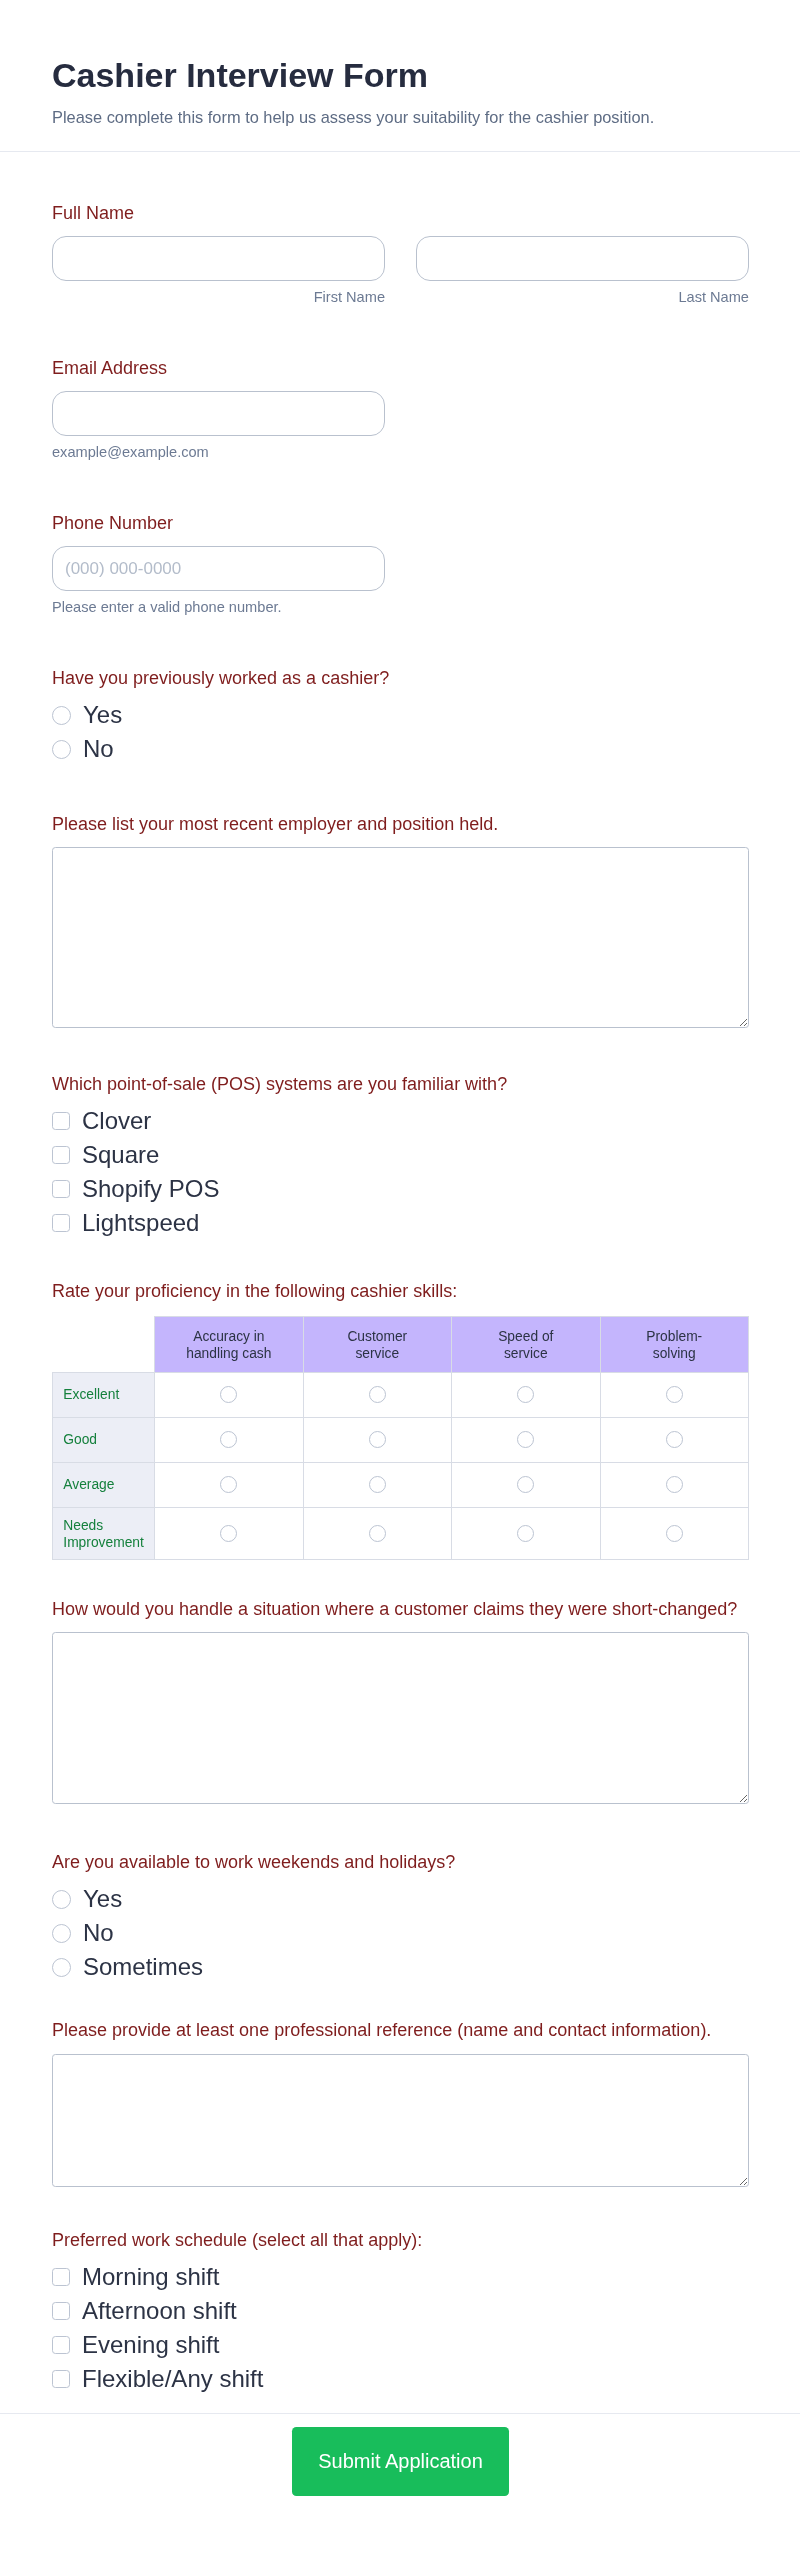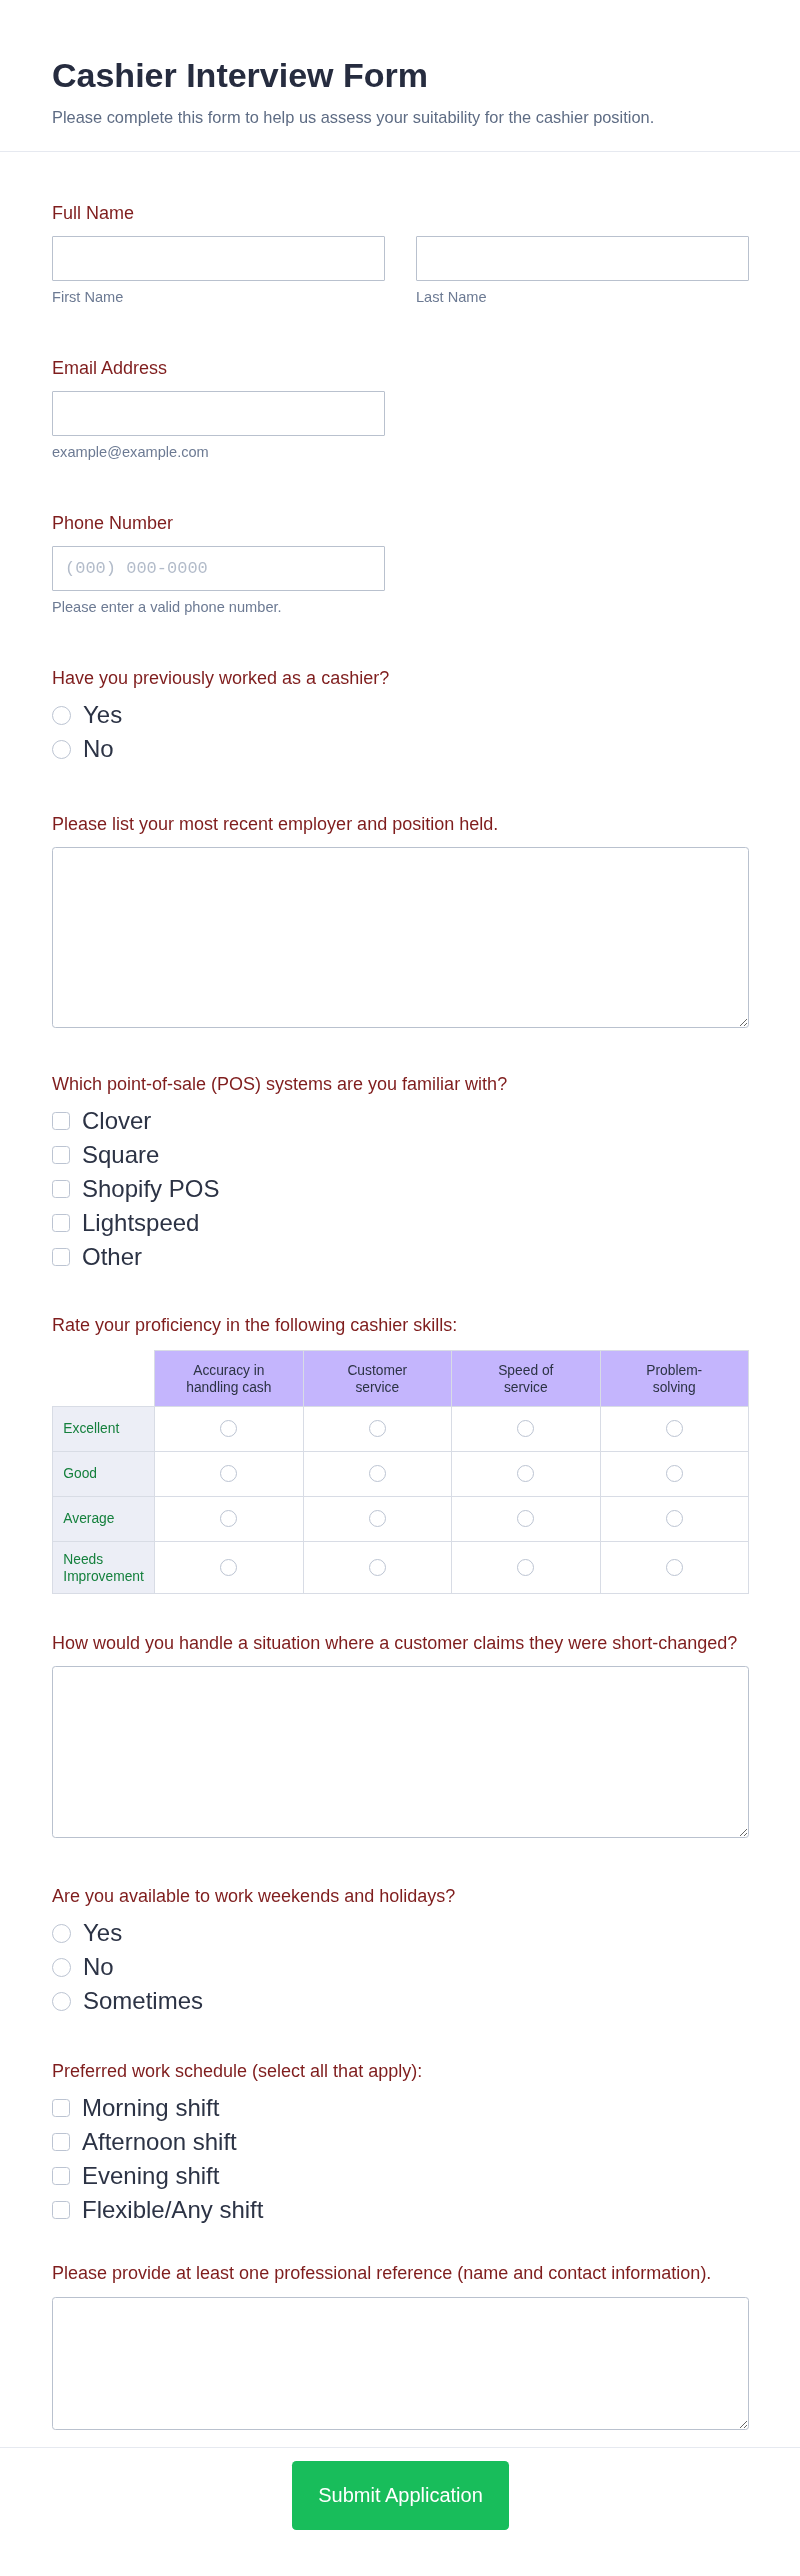--- a/index.html
+++ b/index.html
@@ -12,27 +12,27 @@
   .form-header { padding:55px 52px 22px; border-bottom:0.9px solid #e6e9f0; }
   .form-title { font-size:34px; line-height:41px; font-weight:700; color:#262c3f; }
   .form-subtitle { margin-top:10.3px; font-size:16.4px; line-height:22.4px; color:#5e6c84; white-space:nowrap; }
   .form-body { padding:0 52px; }
   .q-label { display:block; font-size:18px; line-height:26px; font-weight:500; color:#7f1d1d; }
   .nowrap { white-space:nowrap; }
   .mt56{margin-top:48px}.mt52{margin-top:45px}.mt50{margin-top:43px}
   .mt46{margin-top:40px}.mt44{margin-top:38px}.mt42{margin-top:36px}.mt38{margin-top:33px}
   .control-row { margin-top:10.3px; display:flex; gap:31px; }
   .text-input {
-    height:45px; border:0.9px solid #b9c1ce; border-radius:1px; background:#fff;
-    font-family:Liberation Mono, monospace; font-size:17px; color:#2c3345; padding:0 12px; outline:none;
+    height:45px; border:0.9px solid #b9c1ce; border-radius:14px; background:#fff;
+    font-family:Liberation Sans, sans-serif; font-size:17px; color:#2c3345; padding:0 12px; outline:none;
   }
   .text-input::placeholder { color:#b3bcca; }
   .grow { flex:1; min-width:0; }
   .input-md { width:333px; display:block; margin-top:10.3px; }
-  .sublabel-row { display:flex; gap:31px; margin-top:6.9px; }
+  .sublabel-row { display:flex; gap:31px; margin-top:6.9px;text-align:right; }
   .sublabel-row .sublabel { flex:1; }
   .sublabel { display:block; font-size:14.6px; line-height:19px; color:#6c7a93; }
   .sublabel.single { margin-top:6.9px; }
   textarea.text-area {
     display:block; width:100%; margin-top:10.3px; border:0.9px solid #b9c1ce; border-radius:3.4px;
     font-family:inherit; font-size:17px; color:#2c3345; padding:8.6px 12px; outline:none; background:#fff;
   }
   .h210{height:181px}.h200{height:172px}.h155{height:133px}
   .options { margin-top:6.9px; }
   .opt-row { display:flex; align-items:center; gap:12px; height:34px; cursor:pointer; }
@@ -125,24 +125,20 @@
           <span class="opt-label">Square</span>
         </div>
         <div class="opt-row">
           <span class="checkbox-box"></span>
           <span class="opt-label">Shopify POS</span>
         </div>
         <div class="opt-row">
           <span class="checkbox-box"></span>
           <span class="opt-label">Lightspeed</span>
         </div>
-        <div class="opt-row">
-          <span class="checkbox-box"></span>
-          <span class="opt-label">Other</span>
-        </div>
       </div>
   </div>
 
   <div class="field mt44">
     <label class="q-label">Rate your proficiency in the following cashier skills:</label>
     <table class="matrix">
         <thead>
           <tr>
             <th class="corner"></th>
             <th><span class="hdr">Accuracy in handling cash</span></th>
@@ -232,45 +228,45 @@
           <span class="radio-circle"></span>
           <span class="opt-label">No</span>
         </div>
         <div class="opt-row">
           <span class="radio-circle"></span>
           <span class="opt-label">Sometimes</span>
         </div>
       </div>
   </div>
 
-  <div class="field mt46">
-    <label class="q-label">Preferred work schedule (select all that apply):</label>
-    <div class="options">
-        <div class="opt-row">
-          <span class="checkbox-box"></span>
-          <span class="opt-label">Morning shift</span>
-        </div>
-        <div class="opt-row">
-          <span class="checkbox-box"></span>
-          <span class="opt-label">Afternoon shift</span>
-        </div>
-        <div class="opt-row">
-          <span class="checkbox-box"></span>
-          <span class="opt-label">Evening shift</span>
-        </div>
-        <div class="opt-row">
-          <span class="checkbox-box"></span>
-          <span class="opt-label">Flexible/Any shift</span>
-        </div>
-      </div>
-  </div>
-
   <div class="field mt38">
     <label class="q-label nowrap">Please provide at least one professional reference (name and contact information).</label>
     <textarea class="text-area h155" style=""></textarea>
   </div>
 
+  <div class="field mt46">
+    <label class="q-label">Preferred work schedule (select all that apply):</label>
+    <div class="options">
+        <div class="opt-row">
+          <span class="checkbox-box"></span>
+          <span class="opt-label">Morning shift</span>
+        </div>
+        <div class="opt-row">
+          <span class="checkbox-box"></span>
+          <span class="opt-label">Afternoon shift</span>
+        </div>
+        <div class="opt-row">
+          <span class="checkbox-box"></span>
+          <span class="opt-label">Evening shift</span>
+        </div>
+        <div class="opt-row">
+          <span class="checkbox-box"></span>
+          <span class="opt-label">Flexible/Any shift</span>
+        </div>
+      </div>
+  </div>
+
 </div>
 
 <div class="submit-section">
   <button class="submit-btn" style="background: rgb(24, 189, 91);">Submit Application</button>
 </div>
 
 
 </body></html>

